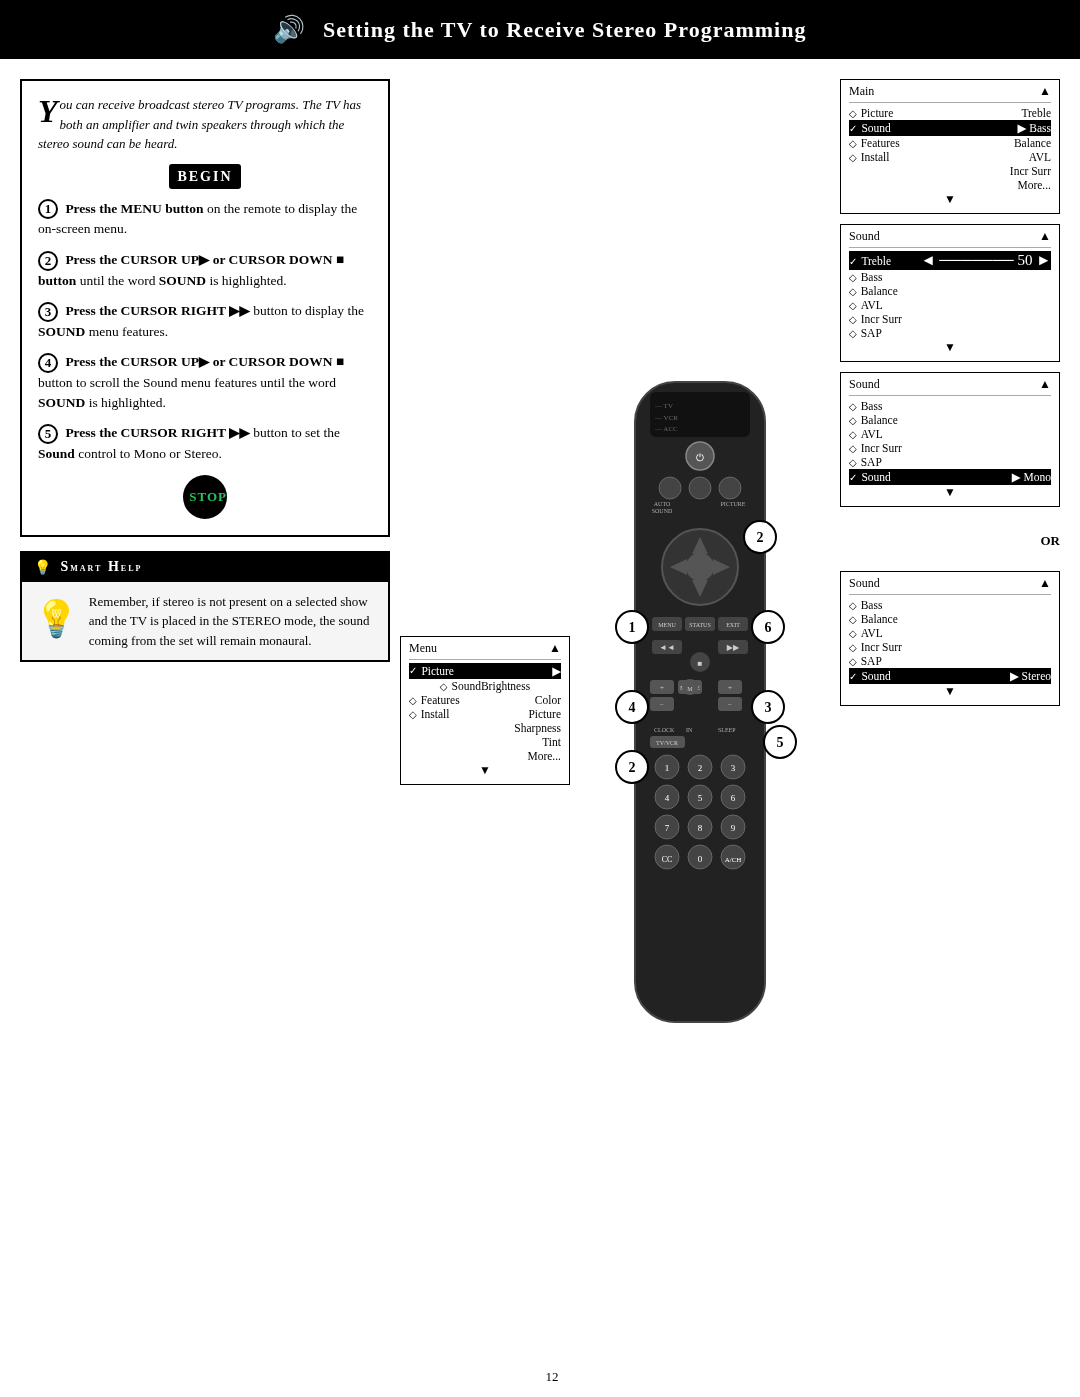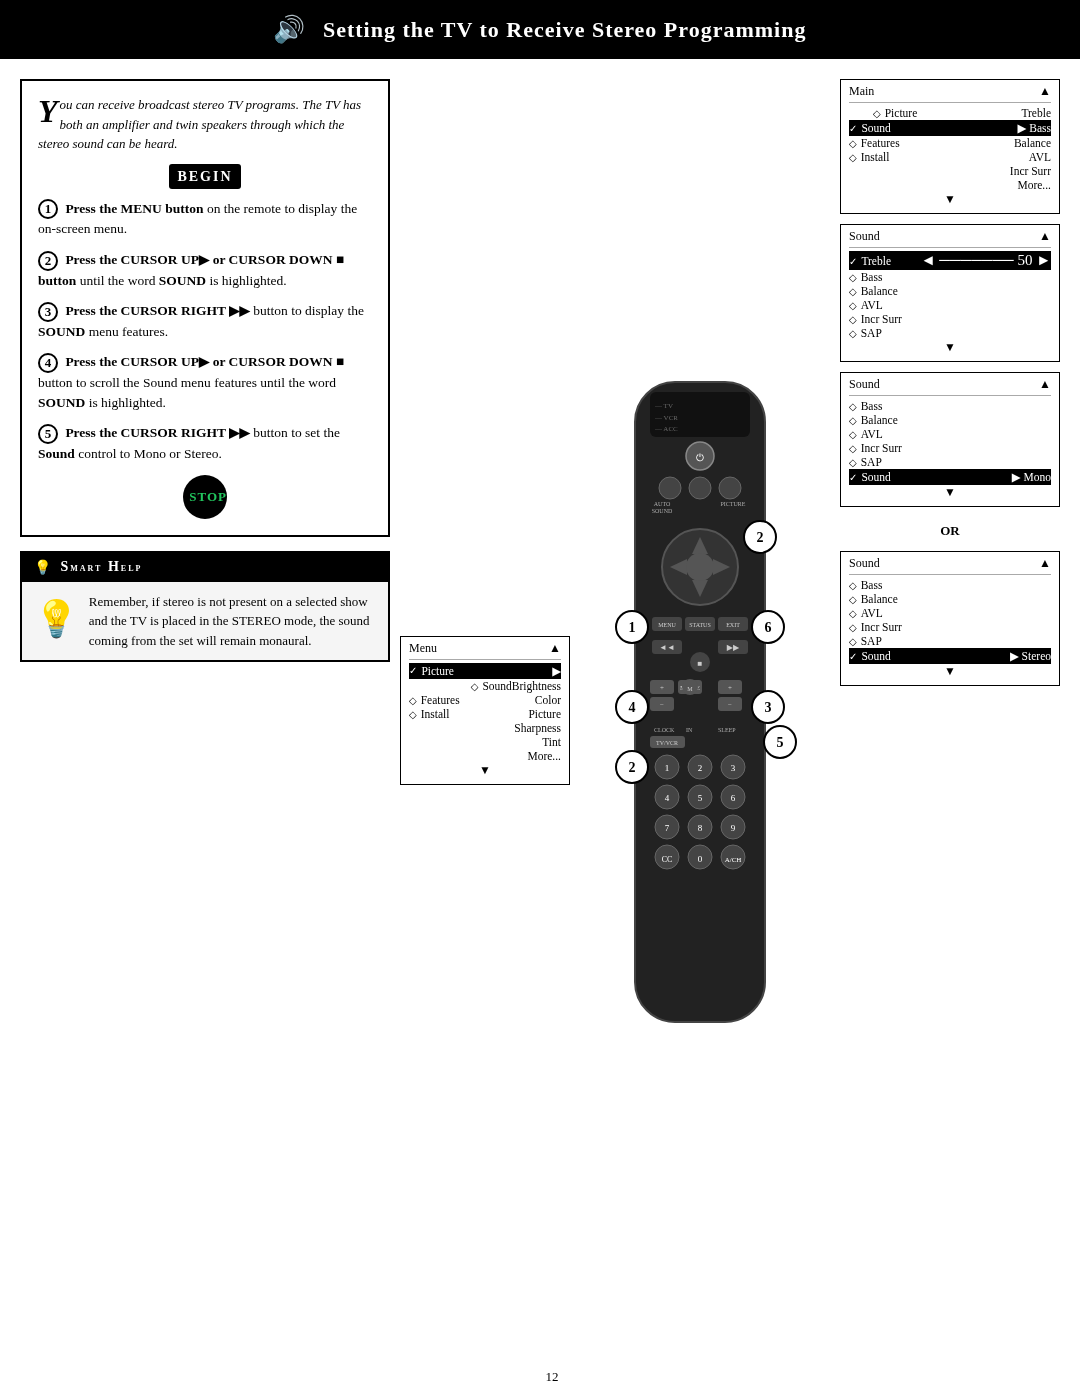--- a/index.html
+++ b/index.html
@@ -199,24 +199,24 @@
       font-size: 10px;
     }
     .menu-row .arrow-right {
       margin-left: auto;
     }
     .menu-down-arrow {
       text-align: center;
       font-size: 12px;
     }
     .or-text {
-      text-align: center;
+      text-align: right;
       font-size: 13px;
       font-weight: bold;
-      margin: 6px 0;
+      margin: 16px 0;
     }
 
     
     .page-number {
       text-align: center;
       padding: 10px;
       font-size: 13px;
       margin-left: 24px;
     }
 
@@ -307,21 +307,21 @@
         <div class="menu-box-inner">
           <div class="menu-header-row">
             <span>Menu</span>
             <span>▲</span>
           </div>
           <div class="menu-row highlighted">
             <span class="checkmark">✓</span>
             <span>Picture</span>
             <span class="arrow-right">▶</span>
           </div>
-          <div class="menu-row" style="justify-content:flex-end;">
+          <div class="menu-row" style="justify-content:center;">
             <span><span class="diamond">◇</span><span>Sound</span></span>
             <span>Brightness</span>
           </div>
           <div class="menu-row" style="justify-content:space-between;">
             <span><span class="diamond">◇</span><span>Features</span></span>
             <span>Color</span>
           </div>
           <div class="menu-row" style="justify-content:space-between;">
             <span><span class="diamond">◇</span><span>Install</span></span>
             <span>Picture</span>
@@ -460,21 +460,21 @@
   </div>
 
   <div class="right-column">
 
     <div class="menu-box">
       <div class="menu-box-inner">
         <div class="menu-header-row">
           <span>Main</span>
           <span>▲</span>
         </div>
-        <div class="menu-row" style="justify-content:space-between;margin-left:24px;">
+        <div class="menu-row" style="justify-content:space-between;">
           <span><span class="diamond">◇</span><span>Picture</span></span>
           <span>Treble</span>
         </div>
         <div class="menu-row highlighted" style="justify-content:space-between;">
           <span><span class="checkmark">✓</span><span>Sound</span></span>
           <span><span>▶</span><span> Bass</span></span>
         </div>
         <div class="menu-row" style="justify-content:space-between;">
           <span><span class="diamond">◇</span><span>Features</span></span>
           <span>Balance</span>

